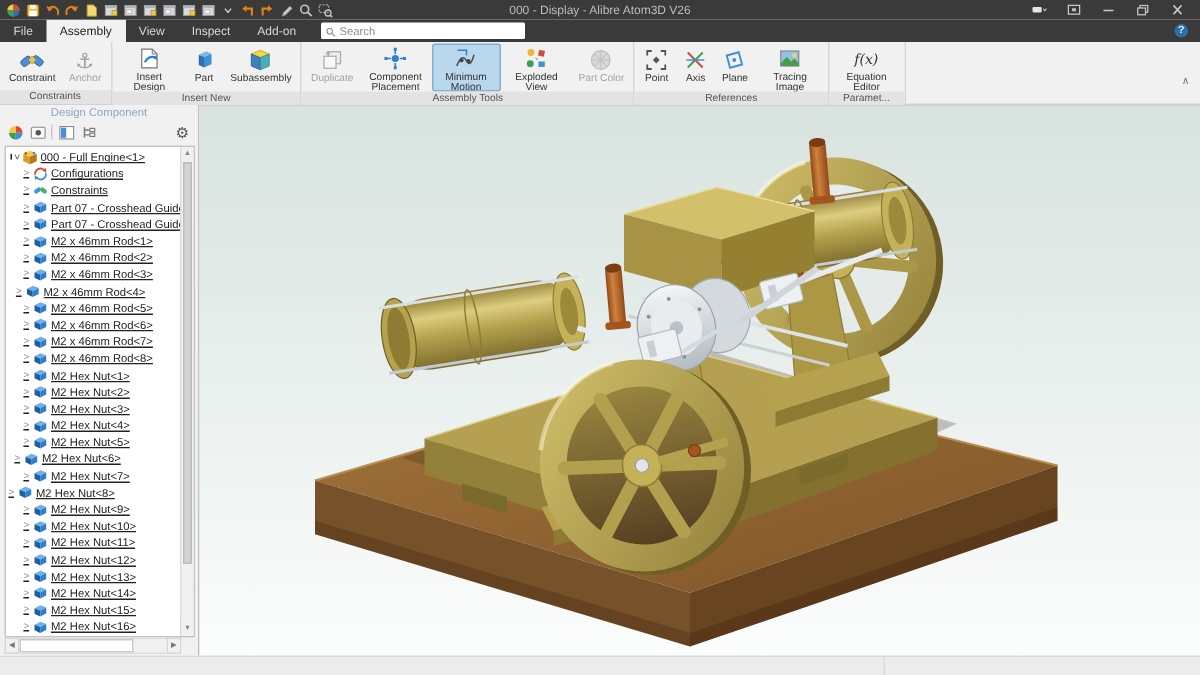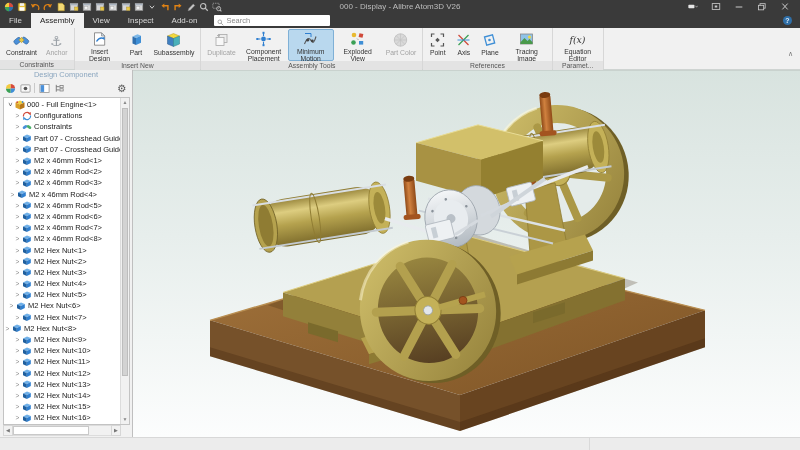--- a/index.html
+++ b/index.html
@@ -13,21 +13,21 @@
   .qicon svg { width:10px; height:10px; }
   .win-title { position:absolute; left:0; right:0; text-align:center; font-size:8px; color:#bdbdbd; pointer-events:none; }
   .win-controls { margin-left:auto; display:flex; align-items:center; gap:13px; padding-right:10px; z-index:2; }
   .win-controls .wc { color:#c8c8c8; font-size:8px; display:flex; align-items:center; height:13px; }
   .wc svg { width:10px; height:9px; }
 
   
   .tabbar { height:15px; background:#3a3a3a; display:flex; align-items:stretch; }
   .tab { font-size:8px; color:#d8d8d8; padding:0 9px; display:flex; align-items:center; }
   .tab.active { background:#f1f1f1; color:#222; }
-  .searchbox { align-self:center; margin-left:8px; width:116px; height:11px; background:#ffffff; border-radius:1px; display:flex; align-items:center; padding:0 3px; gap:2px; }
+  .searchbox { align-self:center; margin-left:8px; width:136px; height:11px; background:#ffffff; border-radius:1px; display:flex; align-items:center; padding:0 3px; gap:2px; }
   .searchbox svg { width:7px; height:7px; flex:none; }
   .searchbox input { border:none; outline:none; width:100%; font-size:7.5px; color:#555; font-family:"Liberation Sans",sans-serif; background:transparent; }
   .searchbox input::placeholder { color:#8a8a8a; }
   .helpbtn { margin-left:auto; margin-right:8px; align-self:center; width:9px; height:9px; border-radius:50%; background:#2f6fa8; color:#dfeaf4; font-size:7px; font-weight:bold; display:flex; align-items:center; justify-content:center; }
 
   
   .ribbon { height:42px; background:#f1f1f1; border-bottom:1px solid #cfd4d2; display:flex; position:relative; }
   .rgroup { display:flex; flex-direction:column; border-right:1px solid #d7d7d7; }
   .rbuttons { height:33px; display:flex; align-items:stretch; padding:1px 2px 0 2px; gap:1px; }
   .rbtn { display:flex; flex-direction:column; align-items:center; justify-content:flex-start; padding:1px 3px 0 3px; font-size:6.8px; line-height:7px; color:#333; text-align:center; border:1px solid transparent; border-radius:2px; }
@@ -46,21 +46,21 @@
   
   .explorer { width:133px; flex:none; background:#f1f1f1; border-right:1px solid #bfbfbf; display:flex; flex-direction:column; }
   .exp-title { height:10px; font-size:7.5px; color:#8ba6bf; text-align:center; line-height:10px; }
   .exp-toolbar { height:16px; display:flex; align-items:center; gap:3px; padding:0 5px 0 4px; }
   .exp-toolbar .ticon { width:12px; height:12px; display:flex; align-items:center; justify-content:center; }
   .exp-toolbar .ticon svg { width:11px; height:11px; }
   .exp-toolbar .tsep { width:1px; height:10px; background:#c9c9c9; }
   .exp-toolbar .spacer { flex:1; }
   .tree-wrap { flex:1; margin:1px 2px 0 3px; background:#ffffff; border:1px solid #c3c3c3; position:relative; overflow:hidden; }
   .tree { position:absolute; left:0; top:1px; right:9px; bottom:0; overflow:hidden; }
-  .trow { height:11.2px; display:flex; align-items:center; white-space:nowrap; font-size:7.5px; color:#222; }
+  .trow { height:11.2px; display:flex; align-items:center; white-space:nowrap; font-size:7.5px; color:#222;text-decoration:underline; }
   .trow .chev { width:7px; flex:none; color:#8a8a8a; font-size:6.5px; text-align:center; display:inline-block; }
   .trow.open .chev { transform:rotate(90deg); color:#444; }
   .trow .nicon { width:10px; height:10px; flex:none; margin:0 2px 0 1px; }
   .trow .nicon svg { width:10px; height:10px; }
   .trow .nlabel { overflow:hidden; }
   .vscroll { position:absolute; top:0; right:0; bottom:0; width:9px; background:#f1f1f1; border-left:1px solid #dcdcdc; }
   .vscroll .btn { position:absolute; left:0; right:0; height:9px; background:#f1f1f1; color:#888; font-size:5px; text-align:center; line-height:9px; }
   .vscroll .btn.down { bottom:0; }
   .vscroll .thumb { position:absolute; left:1px; right:1px; top:10px; height:268px; background:#d3d3d3; border:1px solid #bdbdbd; }
   .hscroll { height:11px; margin:0 2px 1px 3px; display:flex; align-items:stretch; }

